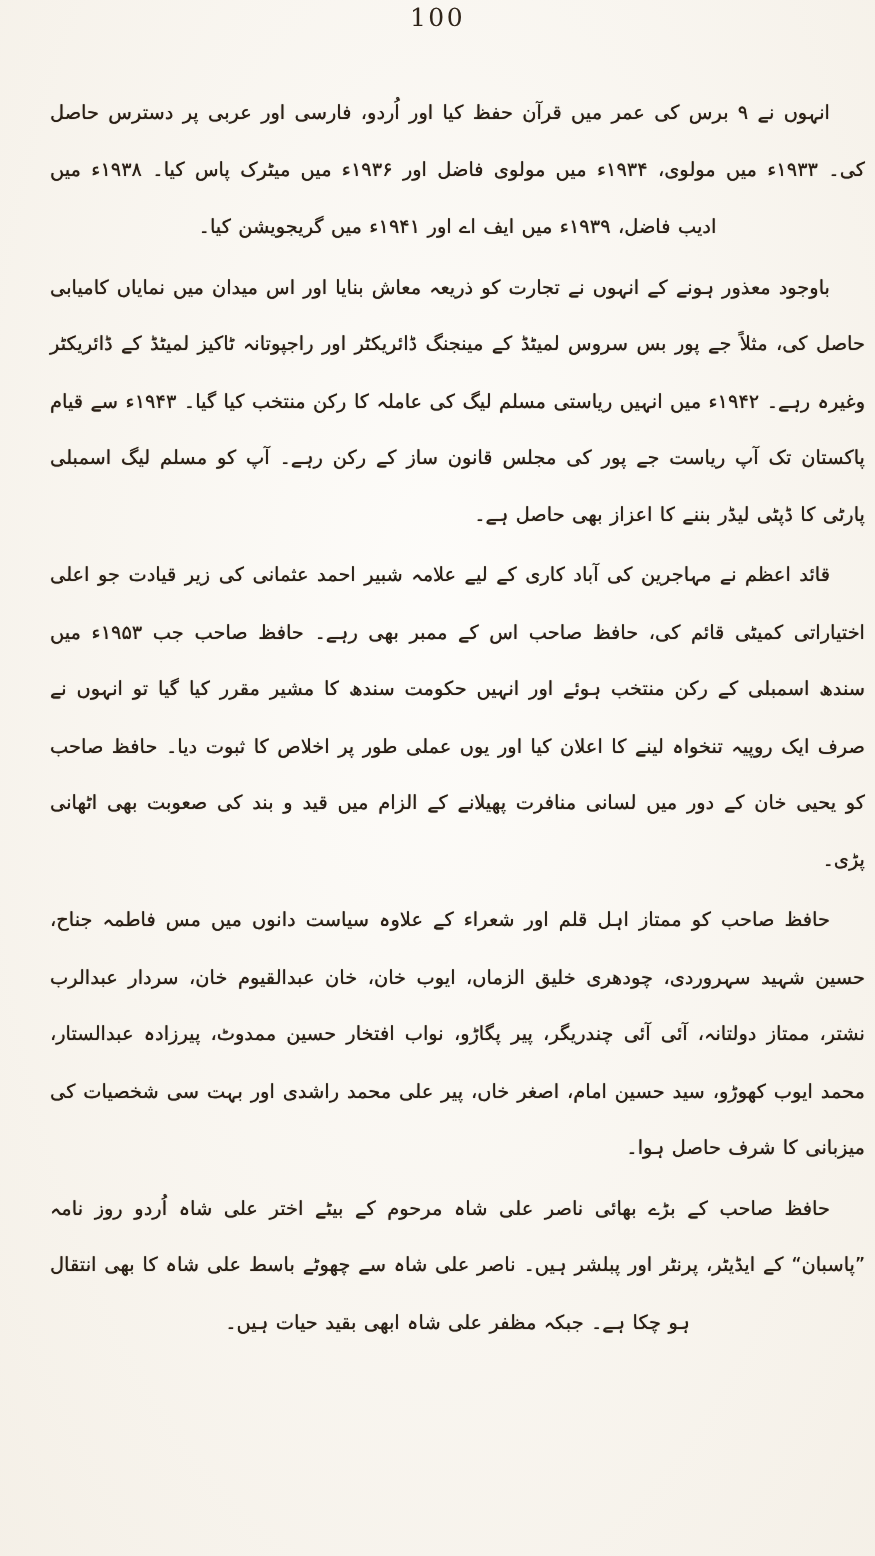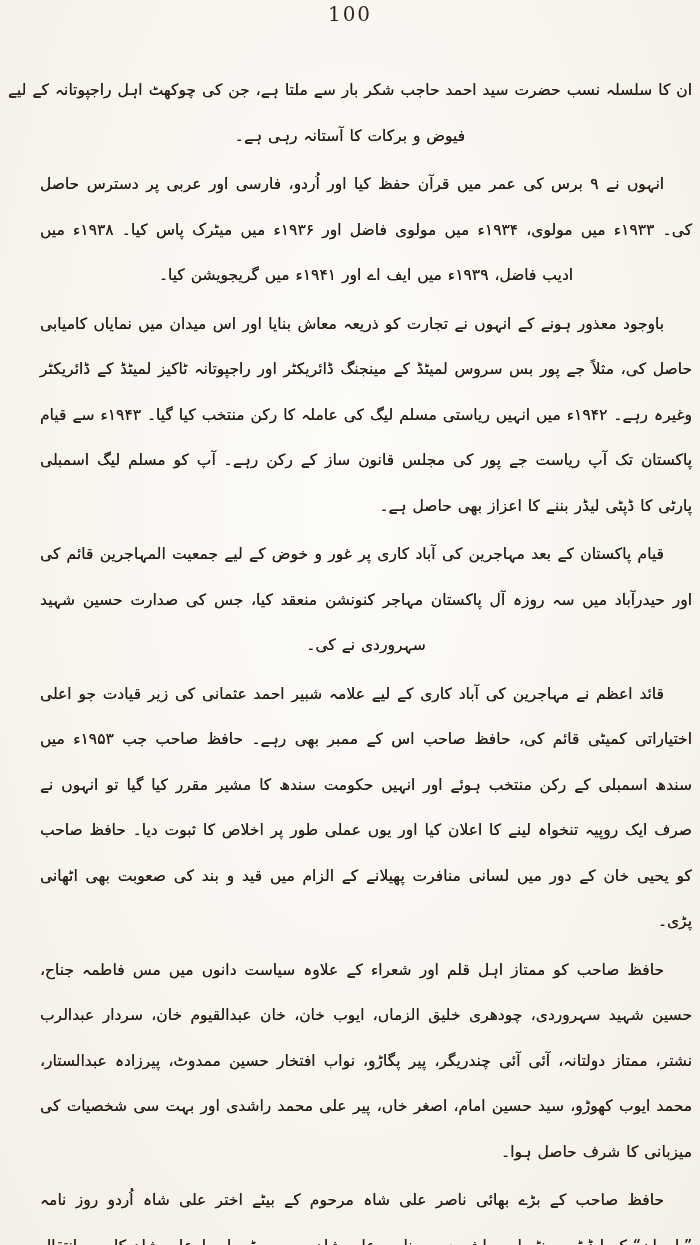--- a/index.html
+++ b/index.html
@@ -43,27 +43,25 @@
 </style>
 </head>
 <body>
 
 <div class="page">
 
   <div class="page-number">100</div>
 
   <div class="text-block">
 
-    <p class="para last-center">ان کا سلسلہ نسب حضرت سید احمد حاجب شکر بار سے ملتا ہے، جن کی چوکھٹ اہل راجپوتانہ کے لیے فیوض و برکات کا آستانہ رہی ہے۔</p>
 
     <p class="para indent last-center">انہوں نے ۹ برس کی عمر میں قرآن حفظ کیا اور اُردو، فارسی اور عربی پر دسترس حاصل کی۔ ۱۹۳۳ء میں مولوی، ۱۹۳۴ء میں مولوی فاضل اور ۱۹۳۶ء میں میٹرک پاس کیا۔ ۱۹۳۸ء میں ادیب فاضل، ۱۹۳۹ء میں ایف اے اور ۱۹۴۱ء میں گریجویشن کیا۔</p>
 
     <p class="para indent">باوجود معذور ہونے کے انہوں نے تجارت کو ذریعہ معاش بنایا اور اس میدان میں نمایاں کامیابی حاصل کی، مثلاً جے پور بس سروس لمیٹڈ کے مینجنگ ڈائریکٹر اور راجپوتانہ ٹاکیز لمیٹڈ کے ڈائریکٹر وغیرہ رہے۔ ۱۹۴۲ء میں انہیں ریاستی مسلم لیگ کی عاملہ کا رکن منتخب کیا گیا۔ ۱۹۴۳ء سے قیام پاکستان تک آپ ریاست جے پور کی مجلس قانون ساز کے رکن رہے۔ آپ کو مسلم لیگ اسمبلی پارٹی کا ڈپٹی لیڈر بننے کا اعزاز بھی حاصل ہے۔</p>
 
-    <p class="para indent last-center">قیام پاکستان کے بعد مہاجرین کی آباد کاری پر غور و خوض کے لیے جمعیت المہاجرین قائم کی اور حیدرآباد میں سہ روزہ آل پاکستان مہاجر کنونشن منعقد کیا، جس کی صدارت حسین شہید سہروردی نے کی۔</p>
 
     <p class="para indent">قائد اعظم نے مہاجرین کی آباد کاری کے لیے علامہ شبیر احمد عثمانی کی زیر قیادت جو اعلی اختیاراتی کمیٹی قائم کی، حافظ صاحب اس کے ممبر بھی رہے۔ حافظ صاحب جب ۱۹۵۳ء میں سندھ اسمبلی کے رکن منتخب ہوئے اور انہیں حکومت سندھ کا مشیر مقرر کیا گیا تو انہوں نے صرف ایک روپیہ تنخواہ لینے کا اعلان کیا اور یوں عملی طور پر اخلاص کا ثبوت دیا۔ حافظ صاحب کو یحیی خان کے دور میں لسانی منافرت پھیلانے کے الزام میں قید و بند کی صعوبت بھی اٹھانی پڑی۔</p>
 
     <p class="para indent">حافظ صاحب کو ممتاز اہل قلم اور شعراء کے علاوہ سیاست دانوں میں مس فاطمہ جناح، حسین شہید سہروردی، چودھری خلیق الزماں، ایوب خان، خان عبدالقیوم خان، سردار عبدالرب نشتر، ممتاز دولتانہ، آئی آئی چندریگر، پیر پگاڑو، نواب افتخار حسین ممدوٹ، پیرزادہ عبدالستار، محمد ایوب کھوڑو، سید حسین امام، اصغر خاں، پیر علی محمد راشدی اور بہت سی شخصیات کی میزبانی کا شرف حاصل ہوا۔</p>
 
     <p class="para indent last-center">حافظ صاحب کے بڑے بھائی ناصر علی شاہ مرحوم کے بیٹے اختر علی شاہ اُردو روز نامہ ”پاسبان“ کے ایڈیٹر، پرنٹر اور پبلشر ہیں۔ ناصر علی شاہ سے چھوٹے باسط علی شاہ کا بھی انتقال ہو چکا ہے۔ جبکہ مظفر علی شاہ ابھی بقید حیات ہیں۔</p>
 
   </div>
 </div>
 

